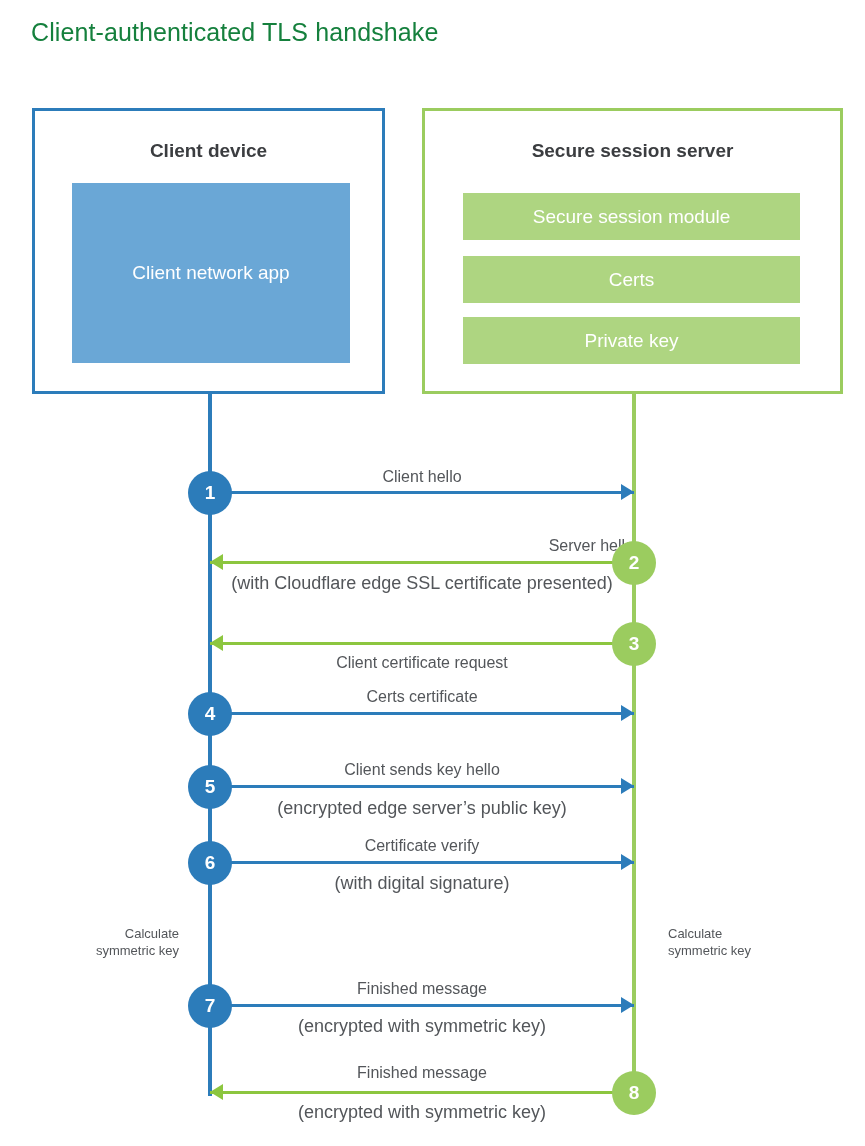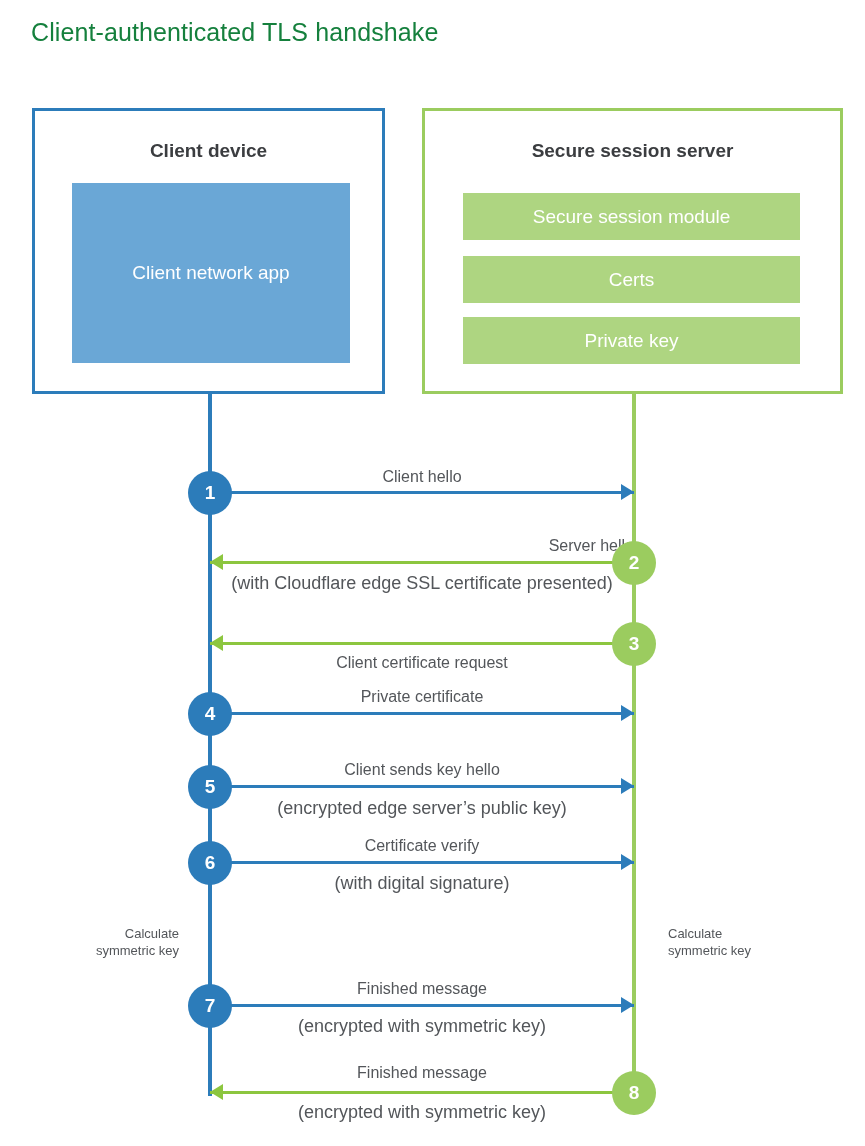--- a/index.html
+++ b/index.html
@@ -213,21 +213,21 @@
   <div class="arrow-line green" style="top:561px;"></div>
   <div class="arrow-head left green" style="left:210px; top:554px;"></div>
   <div class="msg-sub" style="left:210px; top:573px; width:424px;">(with Cloudflare edge SSL certificate presented)</div>
   <div class="step-badge green" style="left:612px; top:541px;">2</div>
 
   <div class="msg-label" style="left:210px; top:618px; width:424px;margin-top:36px;">Client certificate request</div>
   <div class="arrow-line green" style="top:642px;"></div>
   <div class="arrow-head left green" style="left:210px; top:635px;"></div>
   <div class="step-badge green" style="left:612px; top:622px;">3</div>
 
-  <div class="msg-label" style="left:210px; top:688px; width:424px;">Private certificate</div>
+  <div class="msg-label" style="left:210px; top:688px; width:424px;">Certs certificate</div>
   <div class="arrow-line blue" style="top:712px;"></div>
   <div class="arrow-head right blue" style="left:621px; top:705px;"></div>
   <div class="step-badge blue" style="left:188px; top:692px;">4</div>
 
   <div class="msg-label" style="left:210px; top:761px; width:424px;">Client sends key hello</div>
   <div class="arrow-line blue" style="top:785px;"></div>
   <div class="arrow-head right blue" style="left:621px; top:778px;"></div>
   <div class="msg-sub" style="left:210px; top:798px; width:424px;">(encrypted edge server’s public key)</div>
   <div class="step-badge blue" style="left:188px; top:765px;">5</div>
 

